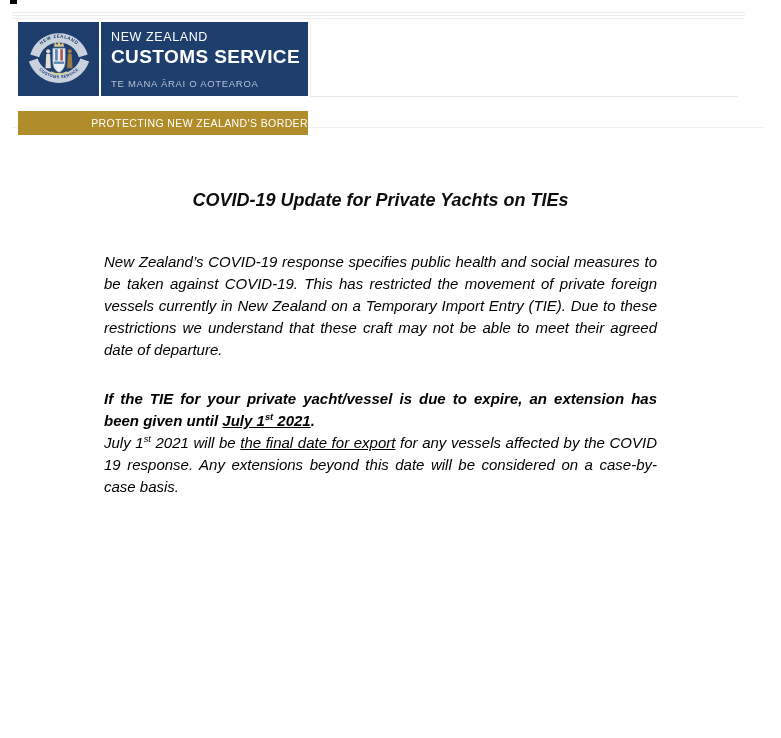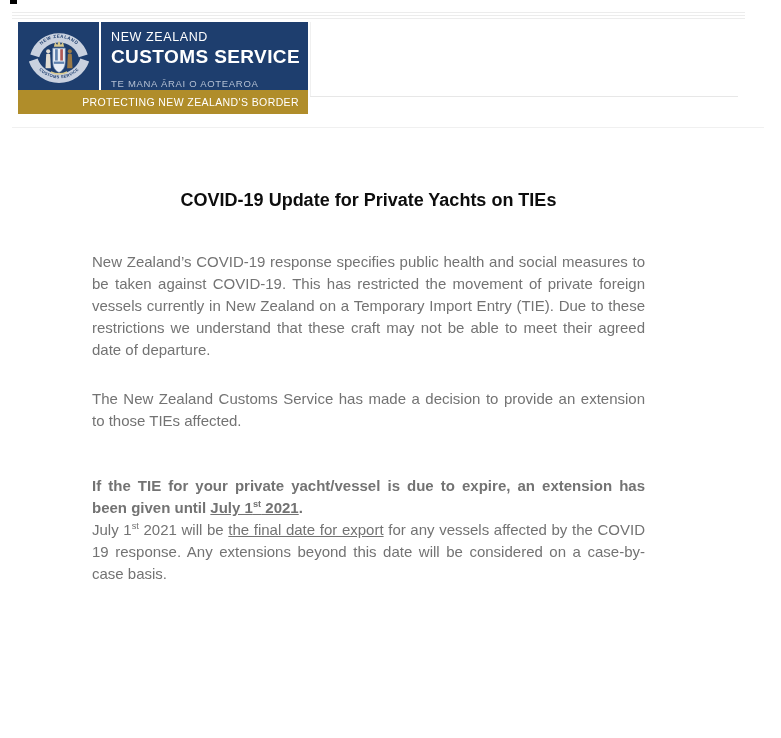--- a/index.html
+++ b/index.html
@@ -40,37 +40,37 @@
     display:flex;align-items:center;justify-content:center;
     border-right:2px solid #ffffff;
   }
   .logo-text{
     flex:1;padding:9px 0 0 10px;color:#ffffff;line-height:1;
   }
   .logo-country{font-size:12.5px;letter-spacing:0.6px;}
   .logo-org{font-size:19px;font-weight:700;letter-spacing:0.4px;margin-top:3px;}
   .logo-maori{font-size:9.5px;color:#b4c0d4;letter-spacing:0.7px;margin-top:13px;}
   .tagline-bar{
-    position:absolute;left:18px;top:90px;width:290px;height:24px;
+    position:absolute;left:18px;top:111px;width:290px;height:24px;
     background:var(--gold);color:#ffffff;
     font-size:10.5px;letter-spacing:0.4px;
-    line-height:24px;text-align:right;padding-right:9px;
+    line-height:24px;text-align:right;padding-right:0;
   }
 
   
   .doc{
-    position:absolute;left:92px;top:189px;width:553px;
+    position:absolute;left:104px;top:189px;width:553px;font-style:italic;
   }
   .doc-title{
     font-size:18px;font-weight:700;text-align:center;
     line-height:22px;margin:0 0 40px 0;color:#0d0d0d;
   }
   .doc p{
     font-size:15px;line-height:22px;text-align:justify;
-    color:#737373;
+    color:#000000;
   }
   .doc p.bold{font-weight:700;}
   .doc p .u{text-decoration:underline;}
   .doc p .sup{font-size:62%;vertical-align:super;line-height:0;}
   p[data-name="paragraph-1"]{margin-bottom:27px;}
   p[data-name="paragraph-2"]{margin-bottom:43px;}
   p[data-name="paragraph-3"]{}
   p[data-name="paragraph-4"]{margin-bottom:32px;}
   p[data-name="paragraph-5"]{margin-bottom:0;}
 </style>
@@ -126,19 +126,18 @@
   </div>
 
   <div class="tagline-bar" data-name="tagline-bar">
     <span data-name="tagline-label">PROTECTING NEW ZEALAND'S BORDER</span>
   </div>
 
   <div class="doc" data-name="document-content">
     <h1 class="doc-title" data-name="document-title">COVID-19 Update for Private Yachts on TIEs</h1>
     <div data-name="document-body" id="doc-body">
         <p data-name="paragraph-1"><span data-name="text-run">New Zealand’s COVID-19 response specifies public health and social measures to be taken against COVID-19. This has restricted the movement of private foreign vessels currently in New Zealand on a Temporary Import Entry (TIE).  Due to these restrictions we understand that these craft may not be able to meet their agreed date of departure.</span></p>
-        <p data-name="paragraph-2"><span data-name="text-run">The New Zealand Customs Service has made a decision to provide an extension to those TIEs affected.</span></p>
         <p class="bold" data-name="paragraph-3"><span data-name="text-run">If the TIE for your private yacht/vessel is due to expire, an extension has been given until </span><span class="u" data-name="underlined-text"><span data-name="text-run">July 1</span><span class="sup" data-name="text-run">st</span><span data-name="text-run"> 2021</span></span><span data-name="text-run">.</span></p>
         <p data-name="paragraph-4"><span data-name="text-run">July 1</span><span class="sup" data-name="text-run">st</span><span data-name="text-run"> 2021 will be </span><span class="u" data-name="underlined-text"><span data-name="text-run">the final date for export</span></span><span data-name="text-run"> for any vessels affected by the COVID 19 response. Any extensions beyond this date will be considered on a case-by-case basis.</span></p>
       </div>
   </div>
 
 </div>
 
 </body></html>

